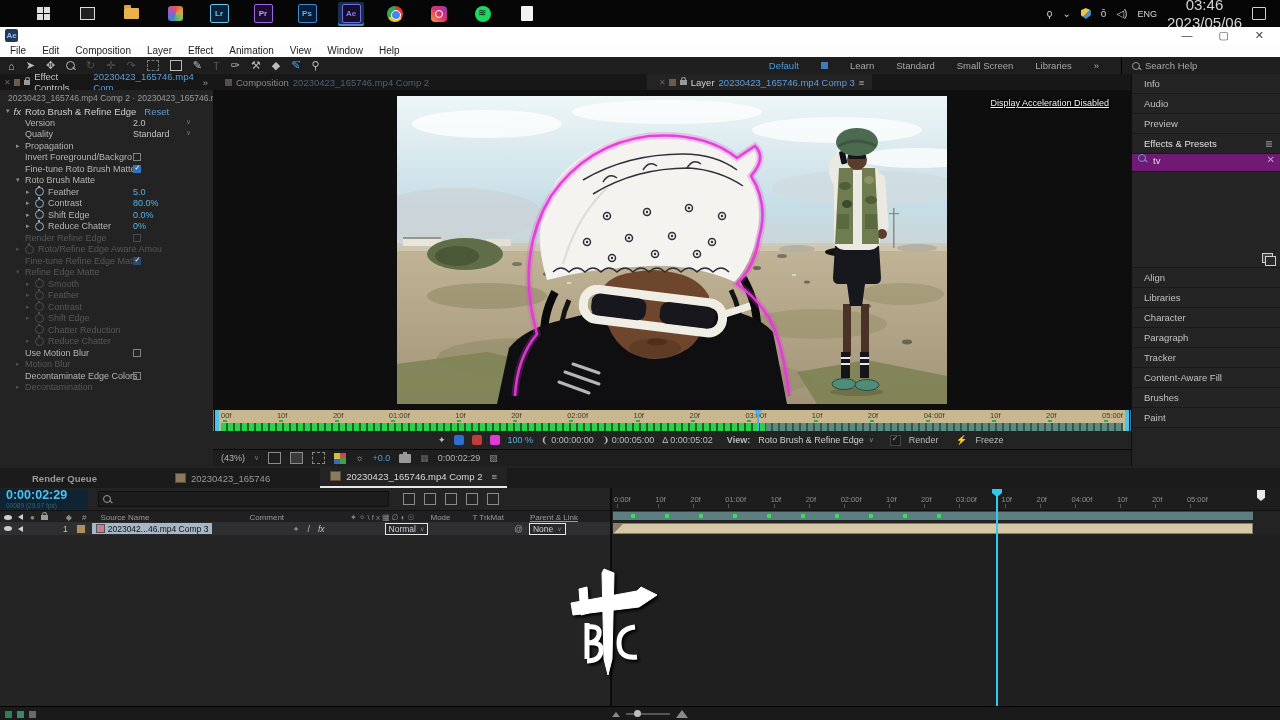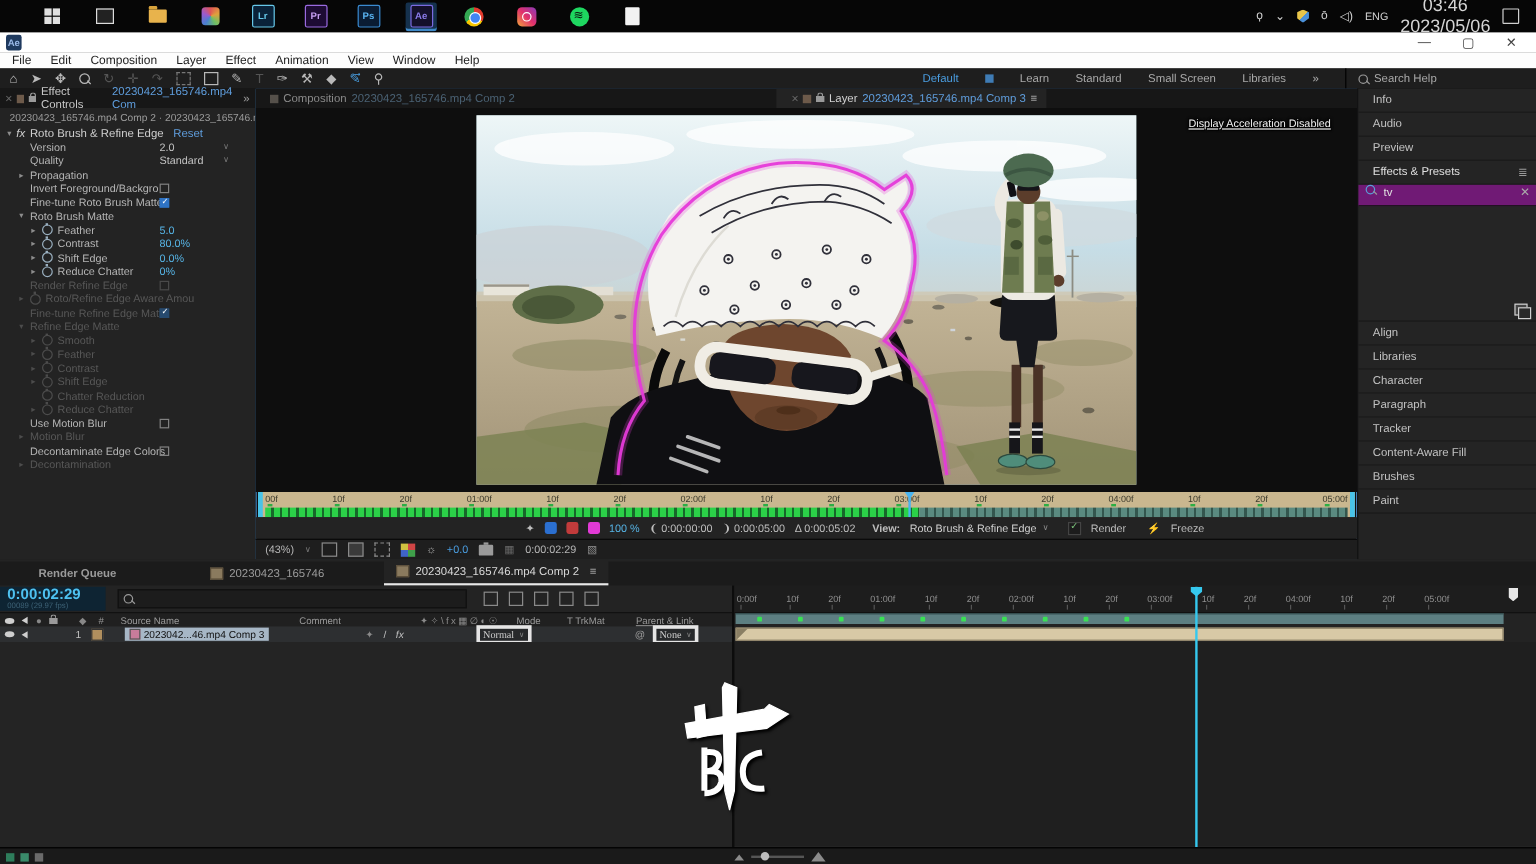--- a/index.html
+++ b/index.html
@@ -144,21 +144,21 @@
   .tl-hicons{display:flex;gap:9px;margin-left:14px;color:#9a9a9a;font-size:9px;}
   .tl-hicons span{width:10px;height:10px;border:1px solid #8a8a8a;display:inline-block;}
   #tl-colhead{position:absolute;left:0;top:44px;width:610px;height:12px;background:#202020;border-top:1px solid #111;
               display:flex;align-items:center;color:#9a9a9a;font-size:8px;}
   #tl-layerrow{position:absolute;left:0;top:56px;width:610px;height:13px;background:#2d2f31;display:flex;align-items:center;font-size:8.5px;color:#c2c2c2;}
   .eye-ic{width:8px;height:5px;border-radius:50%;background:#cfcfcf;display:inline-block;}
   .spk-ic{width:0;height:0;border-top:3px solid transparent;border-bottom:3px solid transparent;border-right:5px solid #cfcfcf;display:inline-block;}
   .label-chip{width:8px;height:8px;background:#b08f5e;border:1px solid #333;}
   .name-chip{background:#a7b7c6;color:#111;padding:0 4px;height:11px;display:flex;align-items:center;gap:3px;}
   .name-chip .mini{width:7px;height:7px;background:#c77c9a;border:1px solid #555;}
-  .mode-chip{background:#27292b;border:3px solid #e5e5e5;padding:0 3px;height:10px;display:flex;align-items:center;gap:4px;color:#cfcfcf;font-family:Liberation Serif, serif;}
+  .mode-chip{background:#27292b;border:1px solid #e5e5e5;padding:0 3px;height:10px;display:flex;align-items:center;gap:4px;color:#cfcfcf;}
   .mode-chip .ar{font-size:6px;color:#888;}
   
   #tl-divider{position:absolute;left:610px;top:22px;width:2px;height:218px;background:#0c0c0c;}
   #tl-ruler{position:absolute;left:612px;top:22px;width:668px;height:22px;background:#1d1d1d;border-bottom:1px solid #111;}
   .truler{position:absolute;left:2px;top:7px;width:594px;display:flex;justify-content:space-between;color:#8f8f8f;font-size:7.5px;align-items:center;}
   .truler span{position:relative;}
   .truler span::after{content:"";position:absolute;left:3px;top:9px;width:1px;height:4px;background:#555;}
   #workarea{position:absolute;left:613px;top:45px;width:640px;height:9px;background:#5d7f82;border-top:1px solid #30484a;display:flex;align-items:center;gap:30px;padding-left:18px;box-sizing:border-box;}
   #workarea i{width:4px;height:4px;background:#3ae055;border-radius:1px;}
   #layerbar{position:absolute;left:613px;top:57px;width:640px;height:11px;background:#d8c9a6;border:1px solid #8a7f64;box-sizing:border-box;}
@@ -756,21 +756,21 @@
     <span style="margin-left:66px;letter-spacing:2px;color:#8a8a8a;">✦✧\<span>fx</span>▦∅◐☉</span>
     <span style="margin-left:14px;">Mode</span>
     <span style="margin-left:22px;">T TrkMat</span>
     <span style="margin-left:26px;text-decoration:underline;">Parent &amp; Link</span>
   </div>
   <div id="tl-layerrow">
     <span style="margin-left:4px;" class="eye-ic"></span>
     <span style="margin-left:6px;" class="spk-ic"></span>
     <span style="margin-left:40px;">1</span>
     <span style="margin-left:8px;" class="label-chip"></span>
-    <span style="margin-left:18px;" class="name-chip">
+    <span style="margin-left:6px;" class="name-chip">
       <span class="mini"></span>
       <span>2023042...46.mp4 Comp 3</span>
     </span>
     <span style="margin-left:80px;color:#8a8a8a;">✦</span>
     <span style="margin-left:8px;color:#c2c2c2;">/</span>
     <span style="margin-left:8px;font-style:italic;color:#c2c2c2;">fx</span>
     <span style="margin-left:60px;" class="mode-chip">
         <span>Normal</span>
         <span class="ar">∨</span>
       </span>

